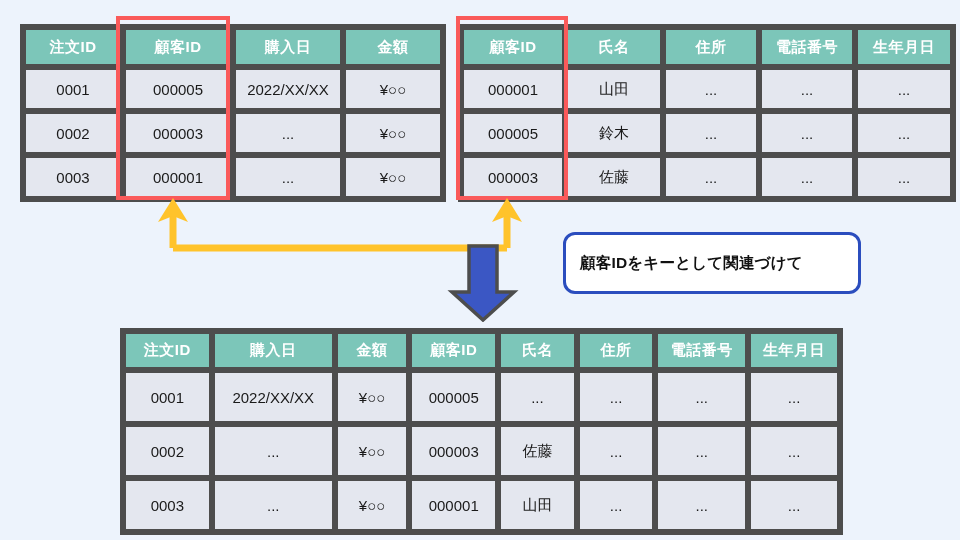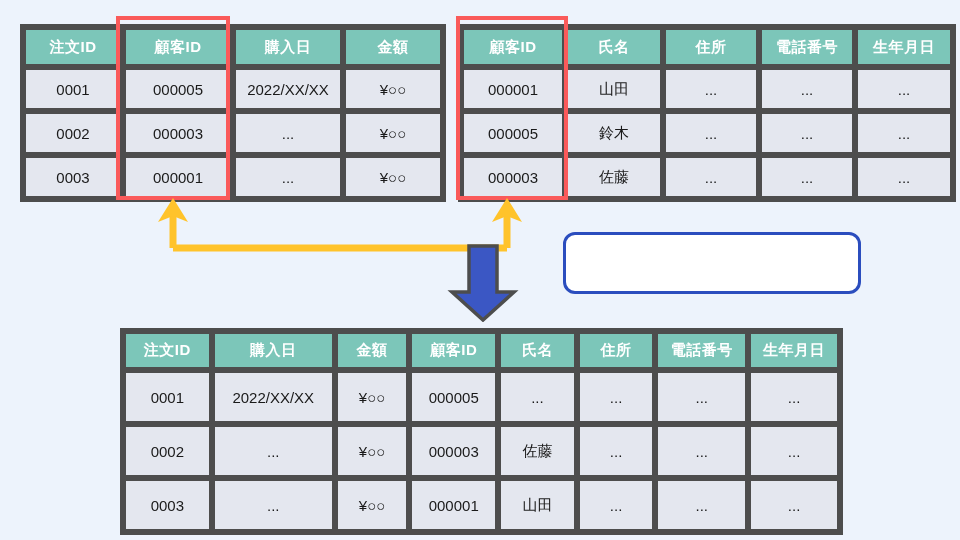--- a/index.html
+++ b/index.html
@@ -221,20 +221,21 @@
     <polygon points="33,2 18,26 33,20 48,26" fill="#ffc32b"></polygon>
     <polygon points="367,2 352,26 367,20 382,26" fill="#ffc32b"></polygon>
   </svg>
 
   <svg id="flow-arrow" viewBox="0 0 86 78">
     <polygon points="29,2 57,2 57,48 74,48 43,76 12,48 29,48" fill="#3b57c4" stroke="#4d4d4d" stroke-width="3.5" stroke-linejoin="miter"></polygon>
   </svg>
 
   <div id="join-callout">
     <div class="callout-text">
+      <div>顧客IDをキーとして関連づけて</div>
     </div>
   </div>
 
   <table class="db-table" id="joined-table">
     <colgroup>
       <col style="width:88px">
         <col style="width:122px">
         <col style="width:74px">
         <col style="width:88px">
       <col style="width:78px">

